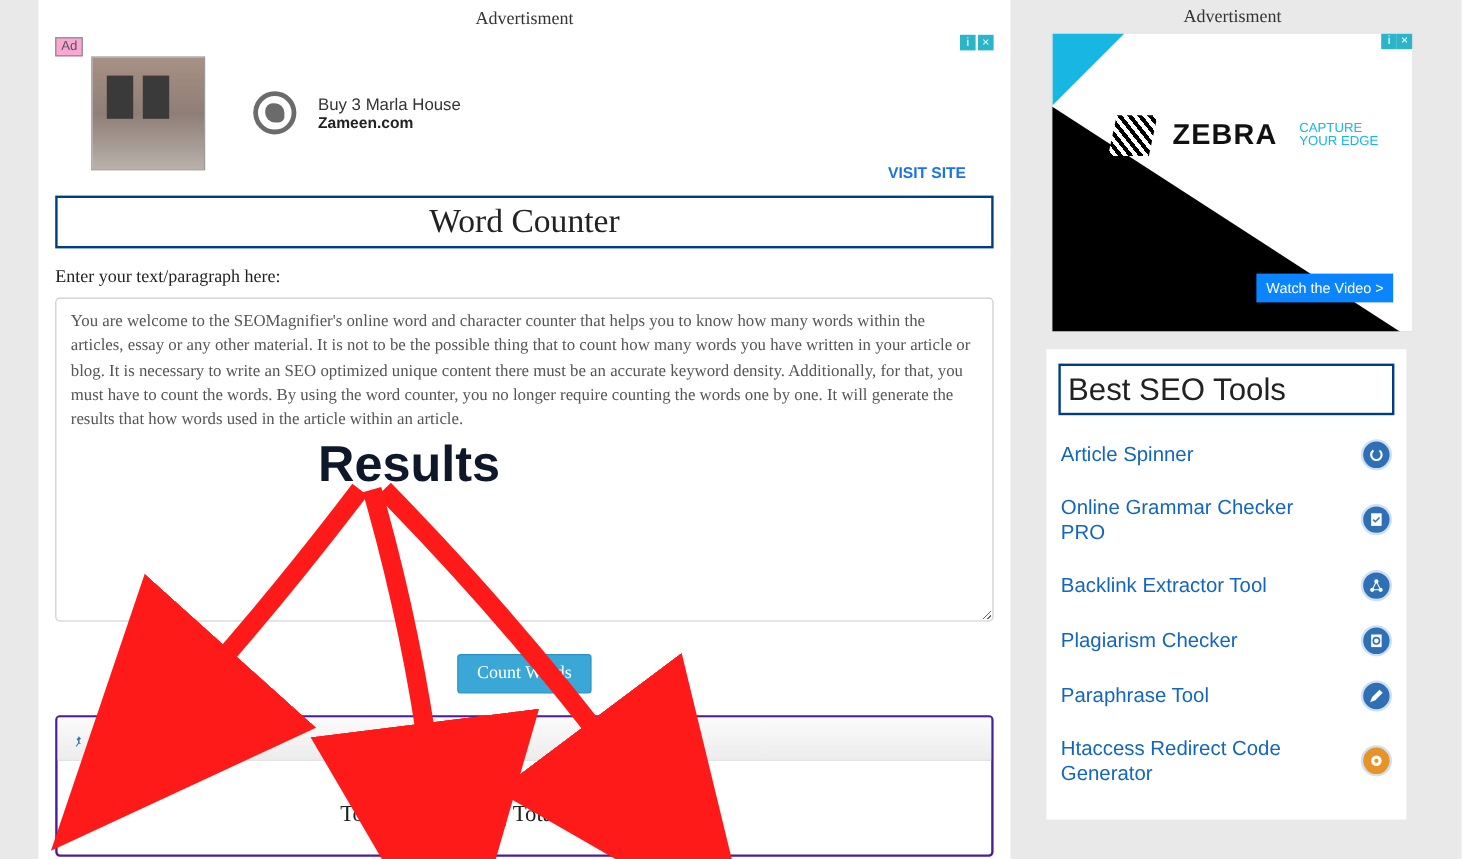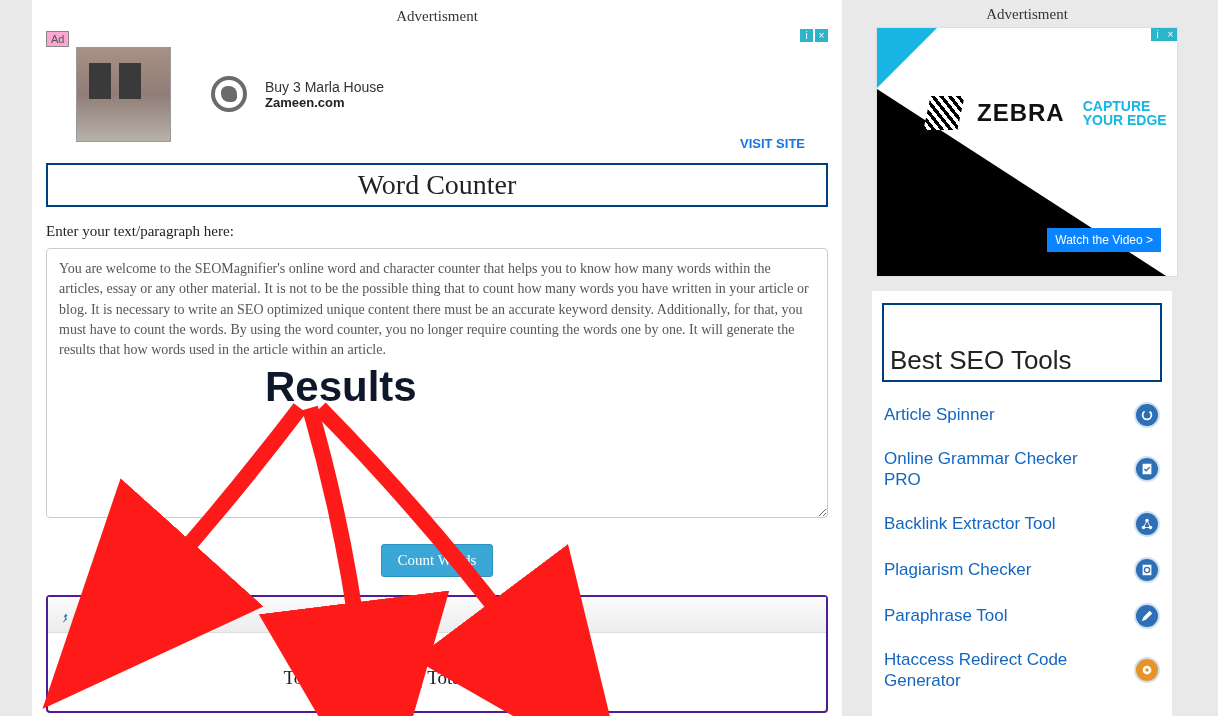--- a/index.html
+++ b/index.html
@@ -200,21 +200,21 @@
     position:absolute; top:68px; left:50px;
     display:flex; align-items:center; gap:16px;
     font-family: Arial, sans-serif;
   }
   .zebra-mark {
     width:34px; height:34px;
     background: repeating-linear-gradient(45deg,#000 0 3px,#fff 3px 6px);
     transform: skewX(-12deg);
   }
   .zebra-text { font-size:24px; font-weight:900; letter-spacing:1px; color:#111; }
-  .zebra-tag { font-size:14px; font-weight:bold; color:#18b6e3; line-height:1; margin-left:2px;}
+  .zebra-tag { font-size:11px; font-weight:normal; color:#18b6e3; line-height:1; margin-left:2px;}
   .watch-btn {
     position:absolute; bottom:24px; right:16px;
     background:#0a84ff; color:#fff;
     font-family: Arial, sans-serif; font-size:12px;
     padding:5px 8px; cursor:pointer;
   }
   .side-ad .ad-ci {
     position:absolute; right:0; top:0; display:flex;
   }
   .side-ad .ad-ci span {
@@ -232,21 +232,20 @@
   .tools-title-box {
     border:2px solid #003f7f;
     padding: 4px 6px;
     margin-bottom: 10px;
   }
   .tools-title-box h2 {
     font-family: Arial, sans-serif;
     font-weight: normal;
     font-size: 26px;
     color:#222;
-    margin-top:36px;
   }
   .tool-item {
     display:flex; align-items:center; justify-content:space-between;
     padding: 10px 2px;
     color:#1366c0;
     font-family: Arial, sans-serif;
     font-size: 17px;
     cursor:pointer;
     line-height:1.25;
   }

